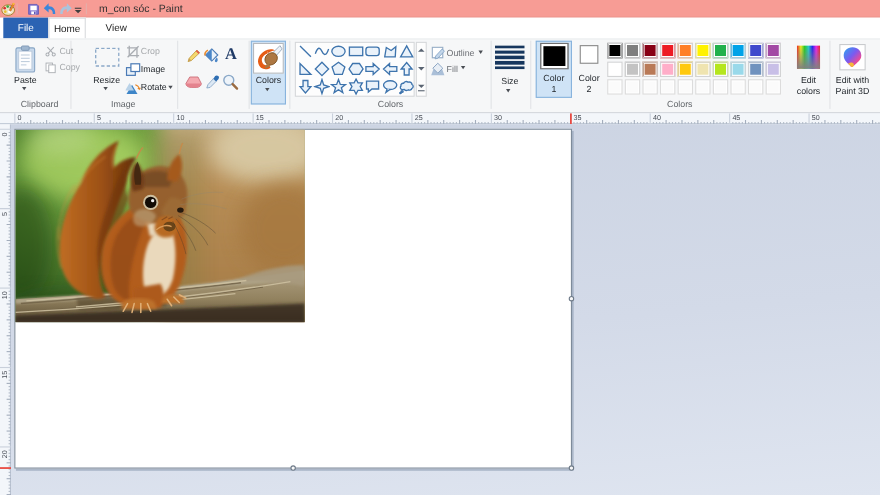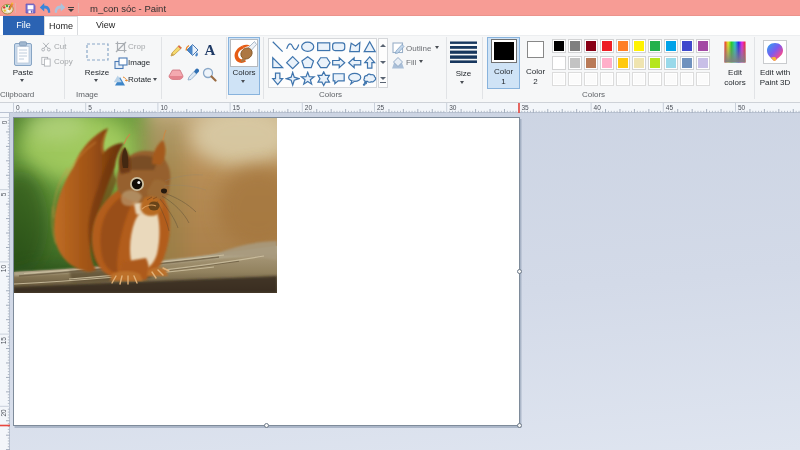--- a/index.html
+++ b/index.html
@@ -1,17 +1,17 @@
 <!DOCTYPE html>
 <html><head><meta charset="utf-8"><style>
 *{margin:0;padding:0;box-sizing:border-box}
 html,body{width:800px;height:450px;overflow:hidden;font-family:"Liberation Sans",sans-serif}
 #app{position:relative;width:800px;height:450px;background:#eef1f6}
 .abs{position:absolute}
-.lbl{color:#606468;font-size:8px;white-space:nowrap}
+.lbl{color:#606468;font-size:8px;text-align:center;white-space:nowrap}
 .btxt{color:#24292e;font-size:8px;text-align:center;white-space:nowrap}
 .gray{color:#a5a8ab}
 .sep{position:absolute;top:37px;height:62px;width:1px;background:#e1e3e6}
 .caret{display:inline-block;width:0;height:0;border-left:2.8px solid transparent;border-right:2.8px solid transparent;border-top:3.4px solid #4a4e54;vertical-align:middle}
 .swatch{position:absolute;width:14px;height:14px;border:1px solid #d2d3d4;box-shadow:inset 0 0 0 1px #fff}
 .cell{position:absolute;width:15.4px;height:15.4px}
 </style></head><body>
 <div id="app">
 
 <div class="abs" style="left:0;top:0;width:800px;height:16px;background:#f79c95;border-bottom:1px solid #eb938c"></div>

